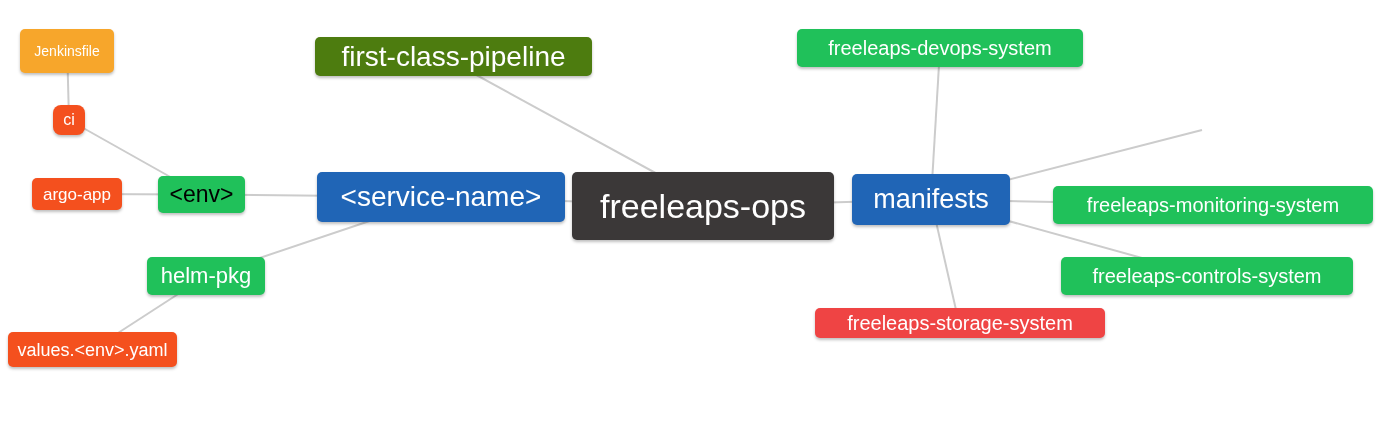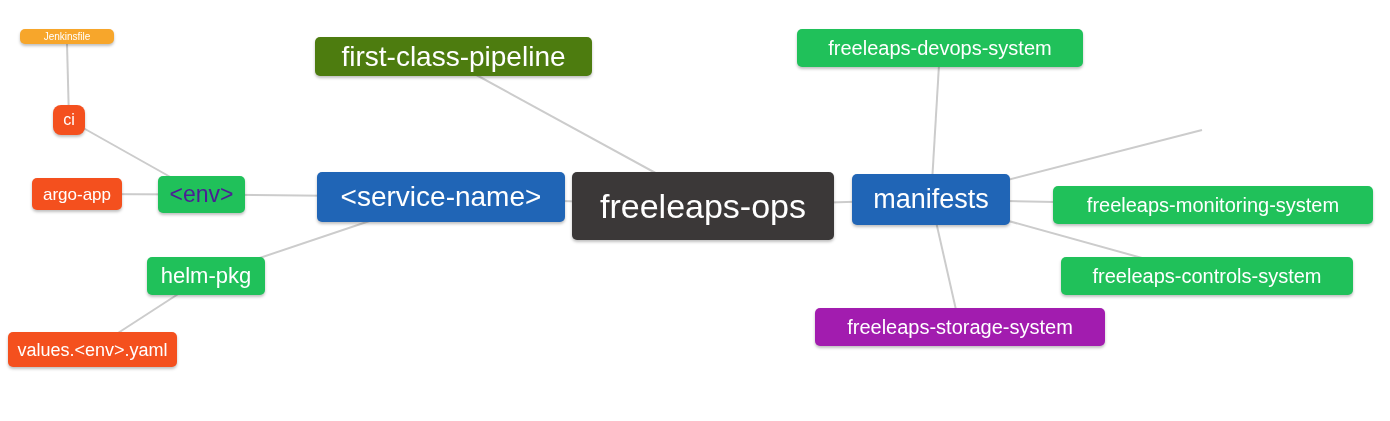--- a/index.html
+++ b/index.html
@@ -51,27 +51,27 @@
       <line x1="92.5" y1="349.5" x2="206" y2="276" stroke="#CCCCCC" stroke-width="2"></line>
       <line x1="453.5" y1="62.5" x2="716" y2="206" stroke="#CCCCCC" stroke-width="2"></line>
       <line x1="441" y1="197" x2="716" y2="206" stroke="#CCCCCC" stroke-width="2"></line>
       <line x1="716" y1="206" x2="931" y2="199.5" stroke="#CCCCCC" stroke-width="2"></line>
       <line x1="931" y1="199.5" x2="940" y2="48" stroke="#CCCCCC" stroke-width="2"></line>
       <line x1="931" y1="199.5" x2="1202" y2="130" stroke="#CCCCCC" stroke-width="2"></line>
       <line x1="931" y1="199.5" x2="1213" y2="205" stroke="#CCCCCC" stroke-width="2"></line>
       <line x1="931" y1="199.5" x2="1207" y2="276" stroke="#CCCCCC" stroke-width="2"></line>
       <line x1="931" y1="199.5" x2="960" y2="327.5" stroke="#CCCCCC" stroke-width="2"></line>
     </svg>
-<div class="node" style="left: 20px; top: 29px; width: 94px; height: 15px; font-size: 10px; background: rgb(247, 166, 43); color: rgb(255, 255, 255);">Jenkinsfile</div>
+<div class="node" style="left: 20px; top: 29px; width: 94px; height: 44px; font-size: 14px; background: rgb(247, 166, 43); color: rgb(255, 255, 255);">Jenkinsfile</div>
     <div class="node" style="left: 53px; top: 105px; width: 32px; height: 30px; font-size: 16px; background: rgb(244, 80, 30); color: rgb(255, 255, 255); border-radius: 8px;">ci</div>
     <div class="node" style="left: 32px; top: 178px; width: 90px; height: 32px; font-size: 17px; background: rgb(244, 80, 30); color: rgb(255, 255, 255); text-align: right;">argo-app</div>
-    <div class="node" style="left: 158px; top: 176px; width: 87px; height: 37px; font-size: 23px; background: rgb(32, 193, 90); color: #4c1d95; text-align: center;">&lt;env&gt;</div>
+    <div class="node" style="left: 158px; top: 176px; width: 87px; height: 37px; font-size: 23px; background: rgb(32, 193, 90); color: #000000; text-align: center;">&lt;env&gt;</div>
     <div class="node" style="left: 147px; top: 257px; width: 118px; height: 38px; font-size: 22px; background: rgb(32, 193, 90); color: rgb(255, 255, 255);">helm-pkg</div>
     <div class="node" style="left: 8px; top: 332px; width: 169px; height: 35px; font-size: 18px; background: rgb(244, 80, 30); color: rgb(255, 255, 255);">values.&lt;env&gt;.yaml</div>
     <div class="node" style="left: 315px; top: 37px; width: 277px; height: 39px; font-size: 28px; background: #4d7c0f; color: rgb(255, 255, 255);">first-class-pipeline</div>
     <div class="node" style="left: 317px; top: 172px; width: 248px; height: 50px; font-size: 28px; background: rgb(32, 101, 182); color: rgb(255, 255, 255);">&lt;service-name&gt;</div>
     <div class="node" style="left: 572px; top: 172px; width: 262px; height: 68px; font-size: 34px; background: rgb(59, 56, 56); color: rgb(255, 255, 255);">freeleaps-ops</div>
     <div class="node" style="left: 852px; top: 174px; width: 158px; height: 51px; font-size: 27px; background: rgb(32, 101, 182); color: rgb(255, 255, 255);">manifests</div>
     <div class="node" style="left: 797px; top: 29px; width: 286px; height: 38px; font-size: 20px; background: rgb(32, 193, 90); color: rgb(255, 255, 255);">freeleaps-devops-system</div>
     <div class="node" style="left: 1053px; top: 186px; width: 320px; height: 38px; font-size: 20px; background: rgb(32, 193, 90); color: rgb(255, 255, 255);">freeleaps-monitoring-system</div>
     <div class="node" style="left: 1061px; top: 257px; width: 292px; height: 38px; font-size: 20px; background: rgb(32, 193, 90); color: rgb(255, 255, 255);">freeleaps-controls-system</div>
-    <div class="node" style="left: 815px; top: 308px; width: 290px; height: 38px; font-size: 20px; background: #a21caf; color: rgb(255, 255, 255);">freeleaps-storage-system</div>
+    <div class="node" style="left: 815px; top: 308px; width: 290px; height: 30px; font-size: 20px; background: #ef4444; color: rgb(255, 255, 255);">freeleaps-storage-system</div>
   </div>
 
 </body></html>

